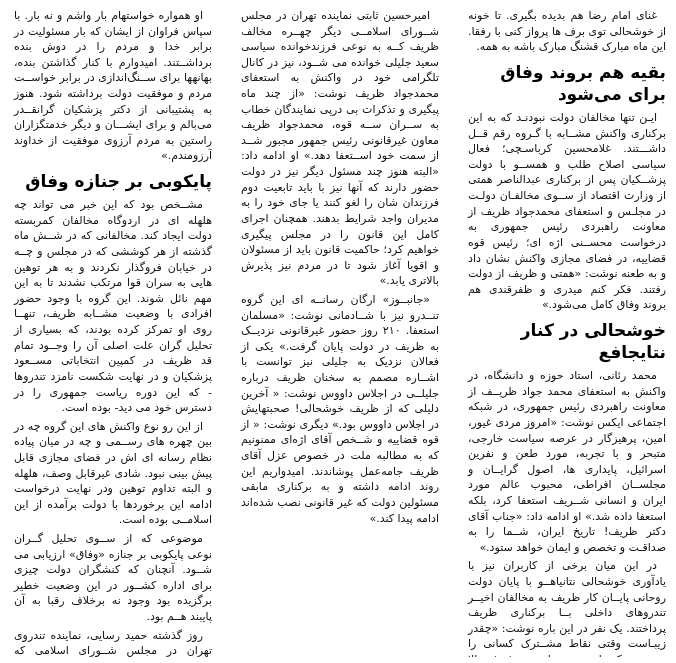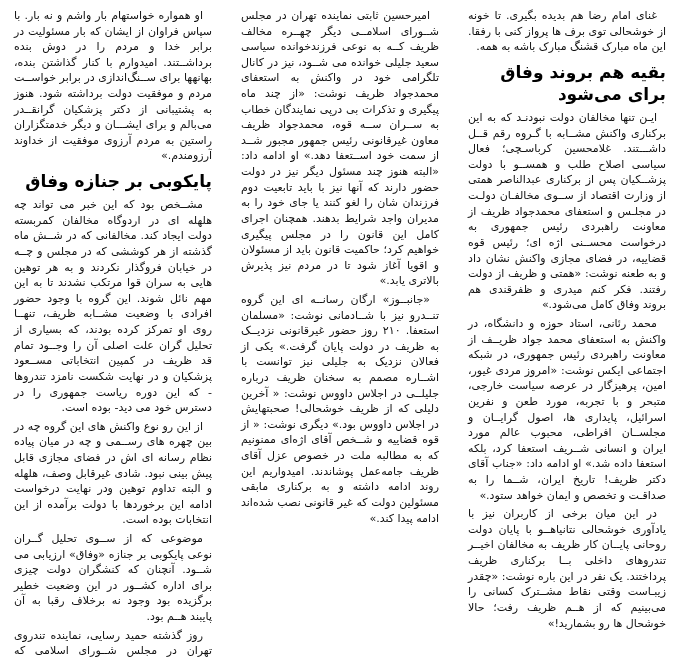--- a/index.html
+++ b/index.html
@@ -66,36 +66,37 @@
 </head>
 <body>
 
 <div class="page">
   <div class="columns">
 
     <div class="col">
       <p class="indent">غنای امام رضا هم بدیده بگیری. تا خونه از خوشحالی توی برف ها پرواز کنی با رفقا. این ماه مبارک قشنگ مبارک باشه به همه.</p>
       <h2 class="head right">بقیه هم بروند وفاق برای می‌شود</h2>
       <p class="indent">ایـن تنها مخالفان دولت نبودنـد که به این برکناری واکنش مشــابه با گـروه رقم قــل داشـــتند. غلامحسین کرباسـچی؛ فعال سیاسی اصلاح طلب و همســو با دولت پزشــکیان پس از برکناری عبدالناصر همتی از وزارت اقتصاد از ســوی مخالفـان دولـت در مجلـس و استعفای محمدجواد ظریف از معاونت راهبردی رئیس جمهوری به درخواست محســنی اژه ای؛ رئیس قوه قضاییه، در فضای مجازی واکنش نشان داد و به طعنه نوشت: «همتی و ظریف از دولت رفتند. فکر کنم میدری و ظفرقندی هم بروند وفاق کامل می‌شود.»</p>
+      <h2 class="head right">خوشحالی در کنار نتایجافع</h2>
       <p class="indent">محمد رئانی، استاد حوزه و دانشگاه، در واکنش به استعفای محمد جواد ظریــف از معاونت راهبردی رئیس جمهوری، در شبکه اجتماعی ایکس نوشت: «امروز مردی غیور، امین، پرهیزگار در عرصه سیاست خارجی، متبحر و با تجربه، مورد طعن و نفرین اسرائیل، پایداری ها، اصول گرایــان و مجلســان افراطی، محبوب عالم مورد ایران و انسانی شــریف استعفا کرد، بلکه استعفا داده شد.» او ادامه داد: «جناب آقای دکتر ظریف! تاریخ ایران، شــما را به صداقـت و تخصص و ایمان خواهد ستود.»</p>
       <p class="indent">در این میان برخی از کاربران نیز با یادآوری خوشحالی نتانیاهــو با پایان دولت روحانی پایــان کار ظریف به مخالفان اخیــر تندروهای داخلی بــا برکناری ظریف پرداختند. یک نفر در این باره نوشت: «چقدر زیبـاست وقتی نقاط مشــترک کسانی را می‌بینیم که از هــم ظریف رفت؛ حالا خوشحال ها رو بشمارید!»</p>
     </div>
 
     <div class="col-sep"></div>
 
     <div class="col">
       <p class="indent">امیرحسین ثابتی نماینده تهران در مجلس شــورای اسلامــی دیگر چهــره مخالف ظریف کــه به نوعی فرزندخوانده سیاسی سعید جلیلی خوانده می شــود، نیز در کانال تلگرامی خود در واکنش به استعفای محمدجواد ظریف نوشت: «از چند ماه پیگیری و تذکرات بی درپی نمایندگان خطاب به ســران ســه قوه، محمدجواد ظریف معاون غیرقانونی رئیس جمهور مجبور شــد از سمت خود اســتعفا دهد.» او ادامه داد: «البته هنوز چند مسئول دیگر نیز در دولت حضور دارند که آنها نیز با باید تابعیت دوم فرزندان شان را لغو کنند یا جای خود را به مدیران واجد شرایط بدهند. همچنان اجرای کامل این قانون را در مجلس پیگیری خواهیم کرد؛ حاکمیت قانون باید از مسئولان و اقویا آغاز شود تا در مردم نیز پذیرش بالاتری یابد.»</p>
       <p class="indent">«جانبــوز» ارگان رسانــه ای این گروه تنــدرو نیز با شــادمانی نوشت: «مسلمان استعفا. ۲۱۰ روز حضور غیرقانونی نزدیــک به ظریف در دولت پایان گرفت.» یکی از فعالان نزدیک به جلیلی نیز توانست با اشــاره مصمم به سخنان ظریف درباره جلیلــی در اجلاس داووس نوشت: « آخرین دلیلی که از ظریف خوشحالی! صحبتهایش در اجلاس داووس بود.» دیگری نوشت: « از قوه قضاییه و شــخص آقای اژه‌ای ممنونیم که به مطالبه ملت در خصوص عزل آقای ظریف جامه‌عمل پوشاندند. امیدواریم این روند ادامه داشته و به برکناری مابقی مسئولین دولت که غیر قانونی نصب شده‌اند ادامه پیدا کند.»</p>
     </div>
 
     <div class="col-sep"></div>
 
     <div class="col">
       <p class="indent">او همواره خواستهام بار واشم و نه بار. با سپاس فراوان از ایشان که بار مسئولیت در برابر خدا و مردم را در دوش بنده برداشــتند. امیدوارم با کنار گذاشتن بنده، بهانهها برای ســنگ‌اندازی در برابر خواســت مردم و موفقیت دولت برداشته شود. هنوز به پشتیبانی از دکتر پزشکیان گرانقــدر می‌بالم و برای ایشـــان و دیگر خدمتگزاران راستین به مردم آرزوی موفقیت از خداوند آرزومندم.»</p>
       <h2 class="head right">پایکوبی بر جنازه وفاق</h2>
       <p class="indent">مشــخص بود که این خبر می تواند چه هلهله ای در اردوگاه مخالفان کمربسته دولت ایجاد کند. مخالفانی که در شــش ماه گذشته از هر کوششی که در مجلس و چــه در خیابان فروگذار نکردند و به هر توهین هایی به سران قوا مرتکب نشدند تا به این مهم نائل شوند. این گروه با وجود حضور افرادی با وضعیت مشــابه ظریف، تنهــا روی او تمرکز کرده بودند، که بسیاری از تحلیل گران علت اصلی آن را وجــود تمام قد ظریف در کمپین انتخاباتی مســعود پزشکیان و در نهایت شکست نامزد تندروها - که این دوره ریاست جمهوری را در دسترس خود می دید- بوده است.</p>
-      <p class="indent">از این رو نوع واکنش های این گروه چه در بین چهره های رســمی و چه در میان پیاده نظام رسانه ای اش در فضای مجازی قابل پیش بینی نبود. شادی غیرقابل وصف، هلهله و البته تداوم توهین ودر نهایت درخواست ادامه این برخوردها با دولت برآمده از این انتخابات بوده است.</p>
+      <p class="indent">از این رو نوع واکنش های این گروه چه در بین چهره های رســمی و چه در میان پیاده نظام رسانه ای اش در فضای مجازی قابل پیش بینی نبود. شادی غیرقابل وصف، هلهله و البته تداوم توهین ودر نهایت درخواست ادامه این برخوردها با دولت برآمده از این اسلامــی بوده است.</p>
       <p class="indent">موضوعی که از ســوی تحلیل گــران نوعی پایکوبی بر جنازه «وفاق» ارزیابی می شــود. آنچنان که کنشگران دولت چیزی برای اداره کشــور در این وضعیت خطیر برگزیده بود وجود نه برخلاف رقبا به آن پایبند هــم بود.</p>
       <p class="indent">روز گذشته حمید رسایی، نماینده تندروی تهران در مجلس شــورای اسلامی که مخالفتش با ظریف و پزشــکیان تا مرز بی اخلاقی نیز کشیده شــده بود، و بارها علیه او نطق کرده و خواســتار برکناری وی شده بود، در شبکه اجتماعی ایکس در واکنش به استعفای معاون راهبردی رئیس جمهوری، نوشت: «واژه استعفا برای کســی به کار میرود که درجایگاه قانونی باشد.</p>
     </div>
 
   </div>
 </div>
 
 </body></html>

